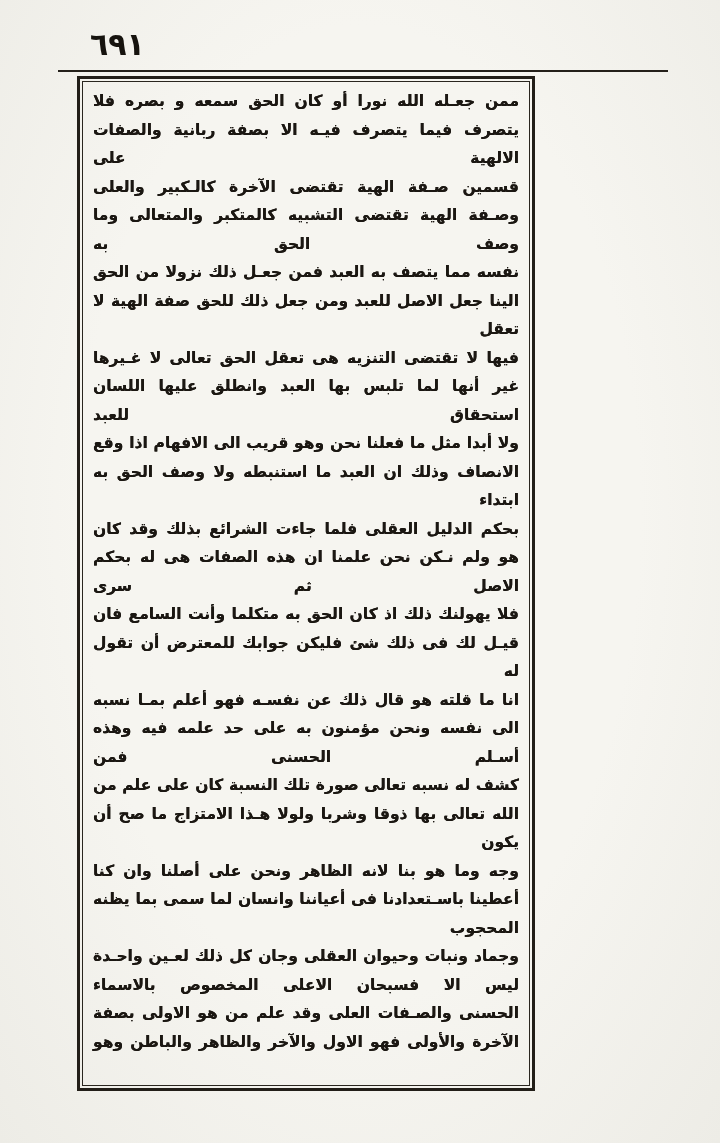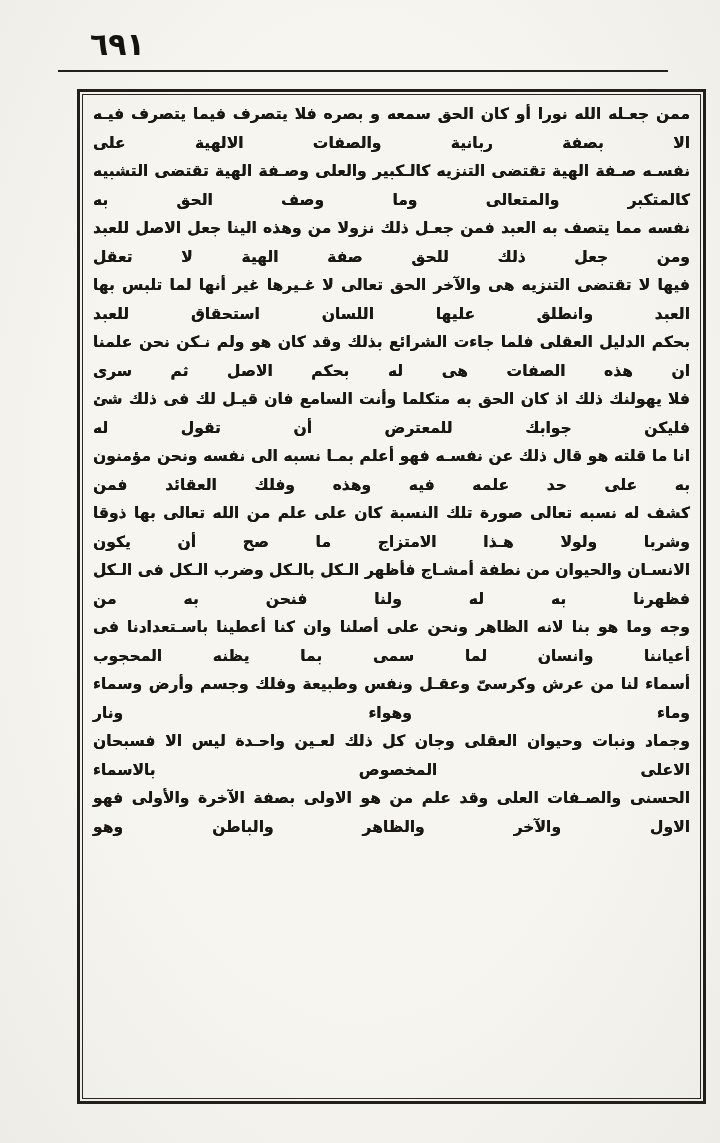--- a/index.html
+++ b/index.html
@@ -35,25 +35,24 @@
     top: 70px;
     left: 58px;
     right: 52px;
     height: 2px;
     background: #24201a;
   }
   .frame-outer {
     position: absolute;
     top: 76px;
     left: 77px;
-    width: 629px;
+    width: 458px;
     height: 1015px;
     border: 3px solid #221e18;
     box-sizing: border-box;
-    margin-top: 13px;
   }
   .frame-inner {
     position: absolute;
     inset: 2px;
     border: 1px solid #2a261f;
     padding: 5px 10px 4px 10px;
     box-sizing: border-box;
     overflow: hidden;
   }
   .line {
@@ -77,30 +76,29 @@
 
   <div class="page-number">٦٩١</div>
 
   <div class="top-rule"></div>
 
   <div class="frame-outer">
     <div class="frame-inner">
 
       <div>
           <div class="line">ممن جعـله الله نورا أو كان الحق سمعه و بصره فلا يتصرف فيما يتصرف فيـه الا بصفة ربانية والصفات الالهية على</div>
-          <div class="line">نفسـه صـفة الهية تقتضى التنزيه كالـكبير والعلى وصـفة الهية تقتضى التشبيه كالمتكبر والمتعالى وما وصف الحق به</div>
-          <div class="line">نفسه مما يتصف به العبد فمن جعـل ذلك نزولا من وهذه الينا جعل الاصل للعبد ومن جعل ذلك للحق صفة الهية لا تعقل</div>
-          <div class="line">فيها لا تقتضى التنزيه هى والآخر الحق تعالى لا غـيرها غير أنها لما تلبس بها العبد وانطلق عليها اللسان استحقاق للعبد</div>
+          <div class="line">قسمين صـفة الهية تقتضى الآخرة كالـكبير والعلى وصـفة الهية تقتضى التشبيه كالمتكبر والمتعالى وما وصف الحق به</div>
+          <div class="line">نفسه مما يتصف به العبد فمن جعـل ذلك نزولا من الحق الينا جعل الاصل للعبد ومن جعل ذلك للحق صفة الهية لا تعقل</div>
+          <div class="line">فيها لا تقتضى التنزيه هى تعقل الحق تعالى لا غـيرها غير أنها لما تلبس بها العبد وانطلق عليها اللسان استحقاق للعبد</div>
+          <div class="line">ولا أبدا مثل ما فعلنا نحن وهو قريب الى الافهام اذا وقع الانصاف وذلك ان العبد ما استنبطه ولا وصف الحق به ابتداء</div>
           <div class="line">بحكم الدليل العقلى فلما جاءت الشرائع بذلك وقد كان هو ولم نـكن نحن علمنا ان هذه الصفات هى له بحكم الاصل ثم سرى</div>
           <div class="line">فلا يهولنك ذلك اذ كان الحق به متكلما وأنت السامع فان قيـل لك فى ذلك شئ فليكن جوابك للمعترض أن تقول له</div>
-          <div class="line">انا ما قلته هو قال ذلك عن نفسـه فهو أعلم بمـا نسبه الى نفسه ونحن مؤمنون به على حد علمه فيه وهذه وفلك العقائد فمن</div>
+          <div class="line">انا ما قلته هو قال ذلك عن نفسـه فهو أعلم بمـا نسبه الى نفسه ونحن مؤمنون به على حد علمه فيه وهذه أسـلم الحسنى فمن</div>
           <div class="line">كشف له نسبه تعالى صورة تلك النسبة كان على علم من الله تعالى بها ذوقا وشربا ولولا هـذا الامتزاج ما صح أن يكون</div>
-          <div class="line">الانسـان والحيوان من نطفة أمشـاج فأظهر الـكل بالـكل وضرب الـكل فى الـكل فظهرنا به له ولنا فنحن به من</div>
           <div class="line">وجه وما هو بنا لانه الظاهر ونحن على أصلنا وان كنا أعطينا باسـتعدادنا فى أعياننا وانسان لما سمى بما يظنه المحجوب</div>
-          <div class="line">أسماء لنا من عرش وكرسىّ وعقـل ونفس وطبيعة وفلك وجسم وأرض وسماء وماء وهواء ونار</div>
           <div class="line">وجماد ونبات وحيوان العقلى وجان كل ذلك لعـين واحـدة ليس الا فسبحان الاعلى المخصوص بالاسماء</div>
           <div class="line">الحسنى والصـفات العلى وقد علم من هو الاولى بصفة الآخرة والأولى فهو الاول والآخر والظاهر والباطن وهو</div>
         </div>
 
     </div>
   </div>
 
 </div>
 
 </body></html>

